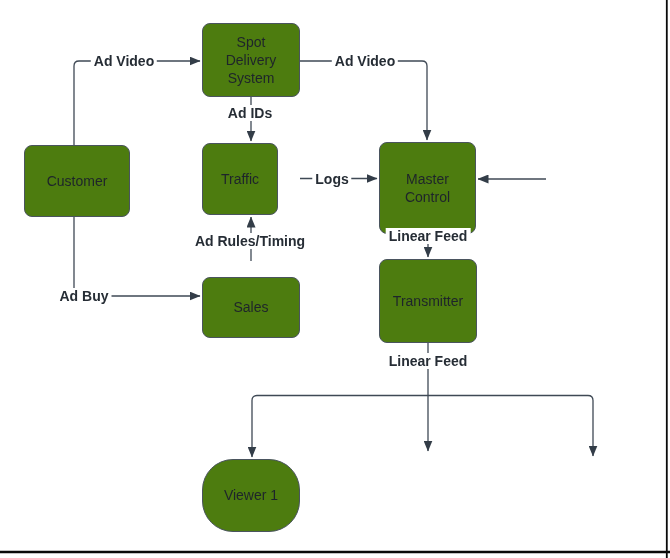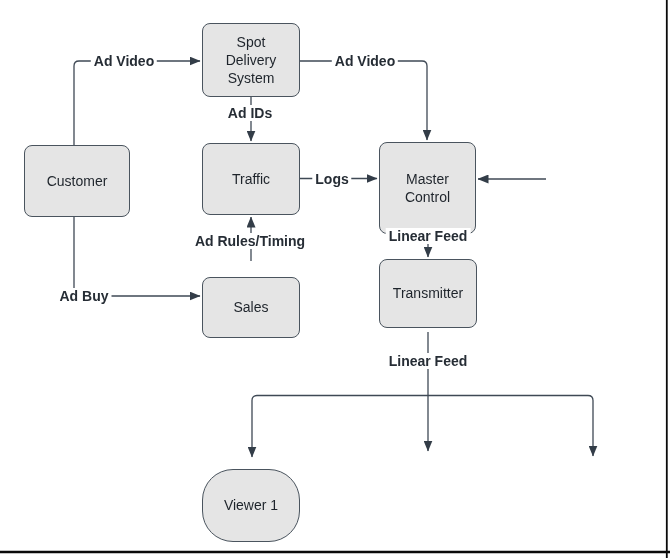--- a/index.html
+++ b/index.html
@@ -6,21 +6,21 @@
   #canvas{
     position:relative;
     width:670px;height:558px;
     background:#ffffff;
     font-family:"Liberation Sans", sans-serif;
     overflow:hidden;
   }
   #wires{position:absolute;left:0;top:0;width:670px;height:558px;}
   .node{
     position:absolute;
-    background:#e5e5e5;
+    background:#4d7c0f;
     border:1.3px solid #4A545E;
     border-radius:8px;
     display:flex;align-items:center;justify-content:center;
     text-align:center;
     font-size:14px;line-height:1.3;color:#1E242B;
     padding:0 7px;box-sizing:border-box;
   }
   .edge-label{
     position:absolute;
     transform:translate(-50%,-50%);
@@ -58,30 +58,30 @@
     <g stroke="#0A0A0A">
       <line x1="666.8" y1="0" x2="666.8" y2="558" stroke-width="1.8"></line>
       <line x1="0" y1="552" x2="670" y2="552" stroke-width="2.4"></line>
     </g>
   </svg>
 
   <div class="node" style="left:202px;top:23px;width:98px;height:74px;">Spot Delivery System</div>
 
   <div class="node" style="left:24px;top:145px;width:106px;height:72px;">Customer</div>
 
-  <div class="node" style="left:202px;top:143px;width:98px;height:72px;">Traffic</div>
+  <div class="node" style="left:202px;top:143px;width:76px;height:72px;">Traffic</div>
 
   <div class="node" style="left:379px;top:142px;width:97px;height:92px;">Master Control</div>
 
 
   <div class="node" style="left:202px;top:277px;width:98px;height:61px;">Sales</div>
 
-  <div class="node" style="left:379px;top:259px;width:98px;height:69px;">Transmitter</div>
+  <div class="node" style="left:379px;top:259px;width:98px;height:84px;">Transmitter</div>
 
-  <div class="node" style="left:202px;top:469px;width:98px;height:73px;border-radius:31px;">Viewer 1</div>
+  <div class="node" style="left:202px;top:459px;width:98px;height:73px;border-radius:31px;">Viewer 1</div>
 
 
 
   <div class="edge-label" style="left:124px;top:61px;">Ad Video</div>
 
   <div class="edge-label" style="left:365px;top:61px;">Ad Video</div>
 
   <div class="edge-label" style="left:250px;top:113px;">Ad IDs</div>
 
   <div class="edge-label" style="left:332px;top:178.5px;">Logs</div>

